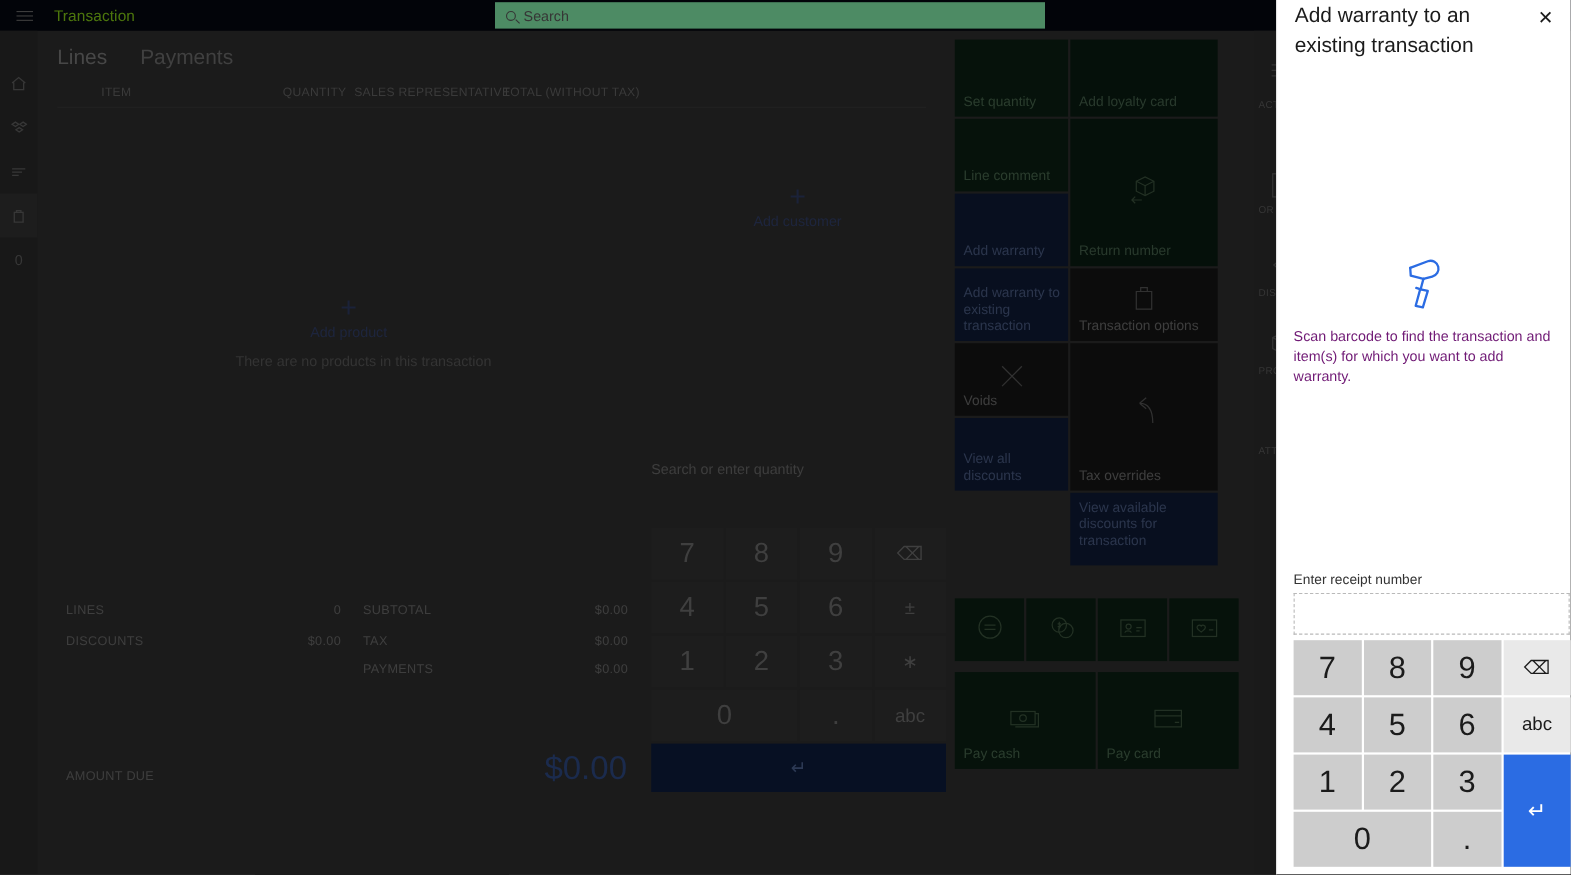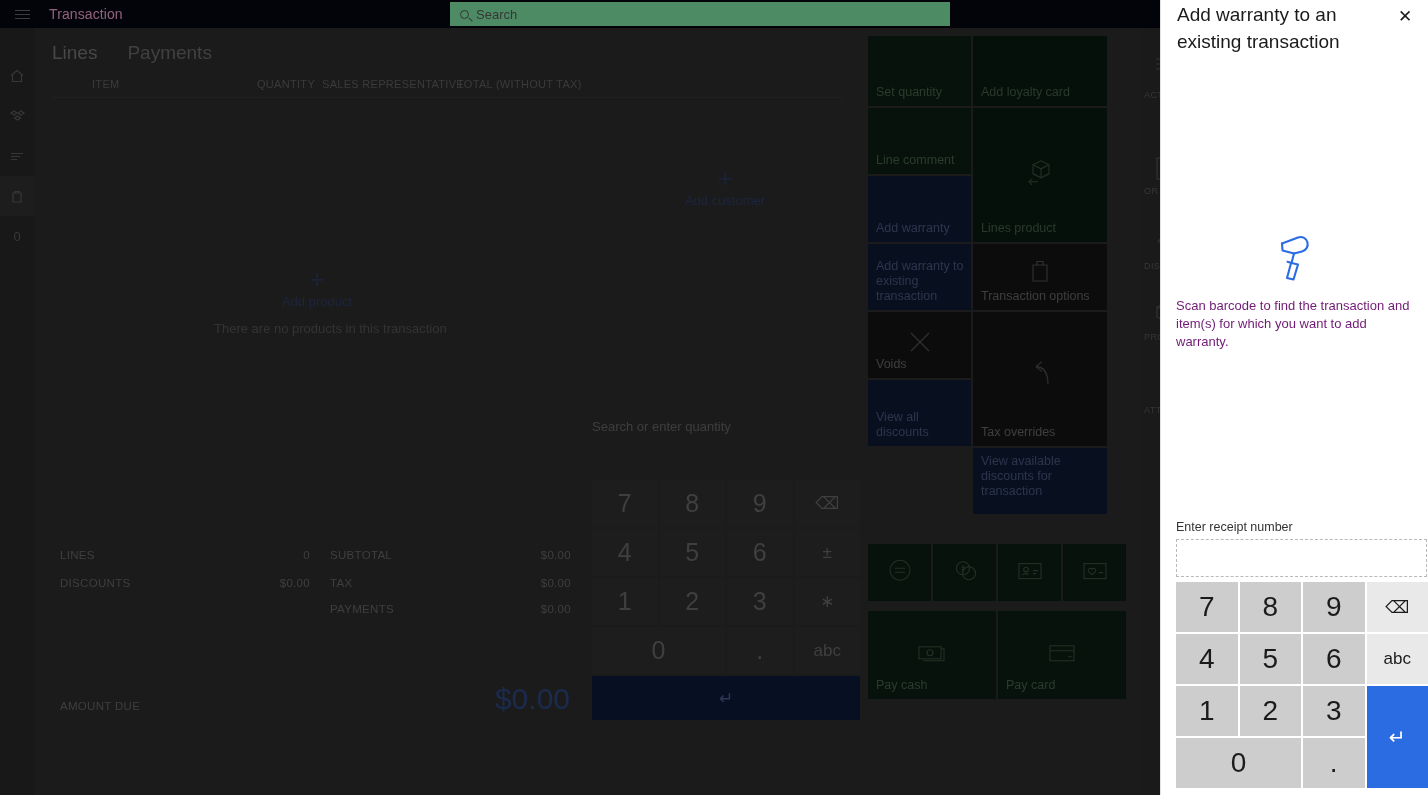--- a/index.html
+++ b/index.html
@@ -15,21 +15,21 @@
   #bg { position: absolute; inset: 0; background: #2f2f2f; }
 
   
   .topbar {
     position: absolute; left: 0; top: 0; width: 1428px; height: 28px;
     background: #050811; display: flex; align-items: center;
   }
   .hamburger { width: 34px; display: flex; flex-direction: column; gap: 3px;
     align-items: center; justify-content: center; margin-left: 5px; }
   .hamburger i { display: block; width: 15px; height: 1px; background: #6a6a6a; }
-  .topbar-title { color: #f9a8d4; font-size: 14px; margin-left: 10px; letter-spacing: .1px; }
+  .topbar-title { color: #84cc16; font-size: 14px; margin-left: 10px; letter-spacing: .1px; }
   .searchbox {
     position: absolute; left: 450px; top: 2px; width: 500px; height: 24px;
     background: #86efac; display: flex; align-items: center; padding-left: 10px; gap: 7px;
   }
   .searchbox .mag {
     width: 9px; height: 9px; border: 1.3px solid #5a5a5a; border-radius: 50%;
     position: relative; display:inline-block;
   }
   .searchbox .mag::after {
     content:""; position:absolute; width:5px; height:1.3px; background:#5a5a5a;
@@ -296,21 +296,21 @@
         </div>
         <div style="display:flex;flex-direction:column;gap:2px">
           <div class="tile green2 w134" style="height:134px">
             <div class="ti">
               <svg width="34" height="32" viewBox="0 0 34 32">
                   <path d="M10 9l8-4 8 4v9l-8 4-8-4z"></path>
                   <path d="M10 9l8 4 8-4M18 13v9"></path>
                   <path d="M15 26h-9M9 23l-3 3 3 3"></path>
                 </svg>
               </div>
-            <div class="tl">Lines product</div>
+            <div class="tl">Return number</div>
             </div>
           <div class="tile dark w134" style="height:66px">
             <div class="ti" style="transform:translateY(-75%)">
               <svg width="26" height="28" viewBox="0 0 26 28">
                   <path d="M6 9h14v16H6zM10 9V5.5h6V9"></path>
                 </svg>
               </div>
             <div class="tl">Transaction options</div>
             </div>
           <div class="tile dark w134" style="height:134px">

